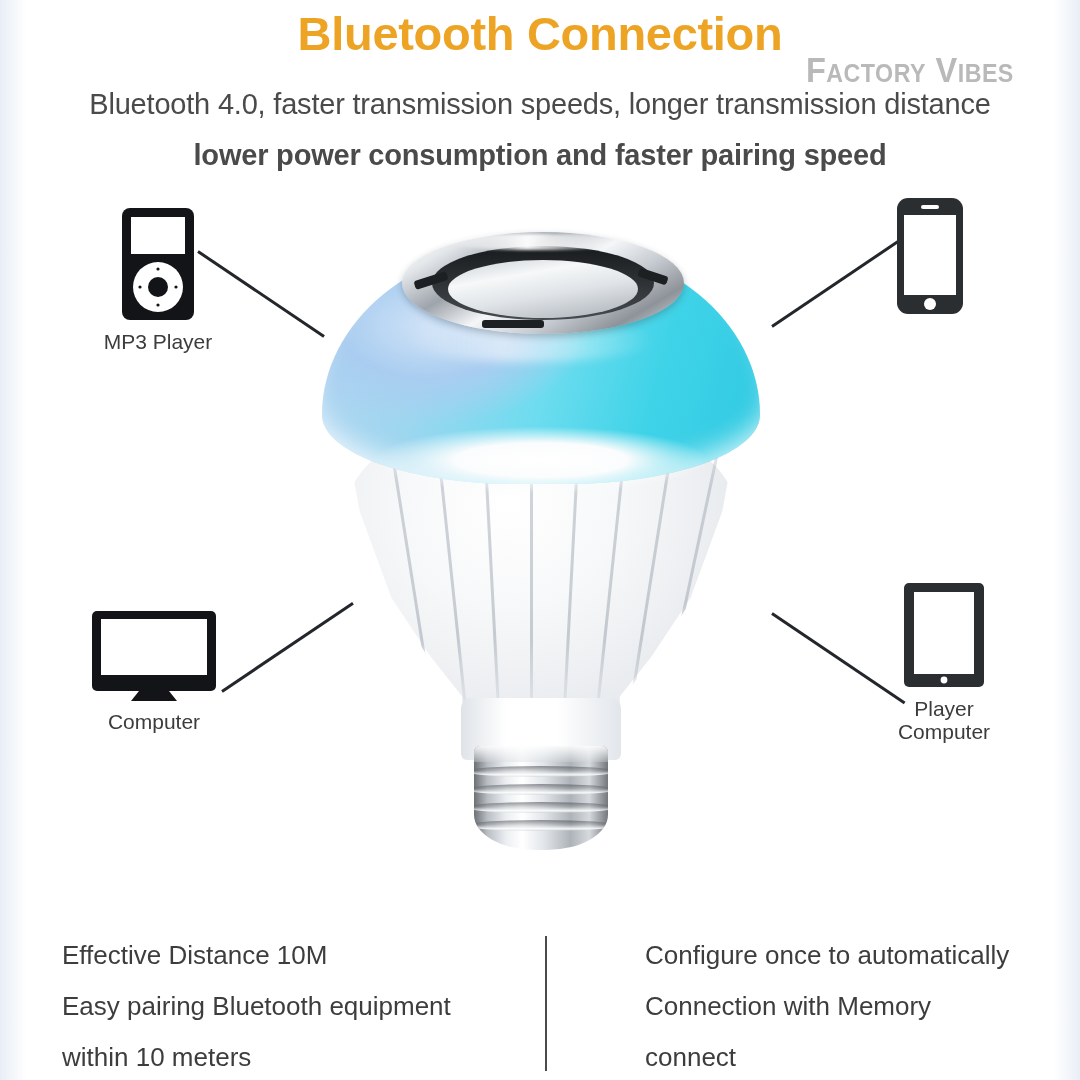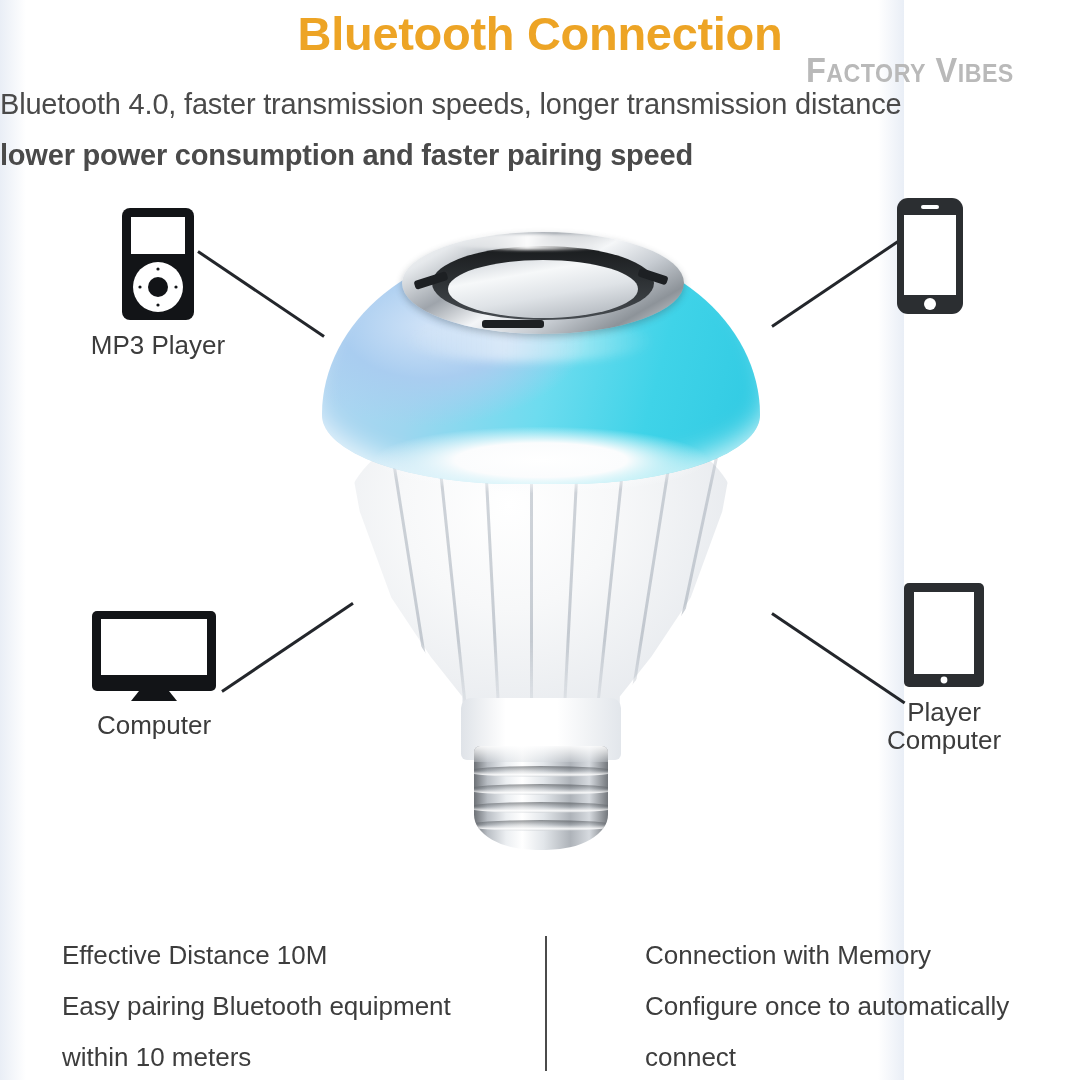--- a/index.html
+++ b/index.html
@@ -6,21 +6,21 @@
 
   html, body {
     width:1080px; height:1080px;
     background:#ffffff;
     font-family:"Liberation Sans", sans-serif;
     overflow:hidden;
   }
 
   #page {
     position:relative;
-    width:904px; height:1080px;
+    width:1080px; height:1080px;
     background:#ffffff;
   }
 
   
   .edge-tint {
     position:absolute; top:0; bottom:0; width:26px;
     pointer-events:none;
   }
   .edge-tint.left  { left:0;  background:linear-gradient(to right,#e9eef6 0%,rgba(255,255,255,0) 100%); }
   .edge-tint.right { right:0; background:linear-gradient(to left, #e9eef6 0%,rgba(255,255,255,0) 100%); }
@@ -40,34 +40,35 @@
     color:#b9b9b9;
     font-variant:small-caps;
     letter-spacing:0.5px;
     transform:scaleX(0.93);
     transform-origin:left center;
     white-space:nowrap;
   }
 
   .subtitle {
     position:absolute; left:0; width:1080px;
+    text-align:center;
     color:#4a4a4a;
     font-size:29px;
     font-weight:300;
     letter-spacing:-0.2px;
   }
   .subtitle.l1 { top:88px; }
   .subtitle.l2 { top:139px;font-weight:bold; }
 
   
   .device { position:absolute; }
   .device .lbl {
     text-align:center;
     color:#3c3c3c;
-    font-size:26px;
+    font-size:21px;
     font-weight:400;
     line-height:1.08;
     white-space:nowrap;
     margin-top:8px;
   }
   .device .icon-wrap { display:flex; justify-content:center; }
 
   
   .dev-mp3      { left:48px;  top:205px; width:220px; }
   .dev-phone    { left:820px; top:195px; width:220px; }
@@ -349,19 +350,19 @@
   <div class="features">
     <div class="feat-divider"></div>
 
     <div class="feat-col left">
       <div>Effective Distance 10M</div>
       <div>Easy pairing Bluetooth equipment</div>
       <div>within 10 meters</div>
     </div>
 
     <div class="feat-col right">
+      <div>Configure  once  to  automatically</div>
       <div>Connection with Memory</div>
-      <div>Configure  once  to  automatically</div>
       <div>connect</div>
     </div>
   </div>
 
 </div>
 
 </body></html>

